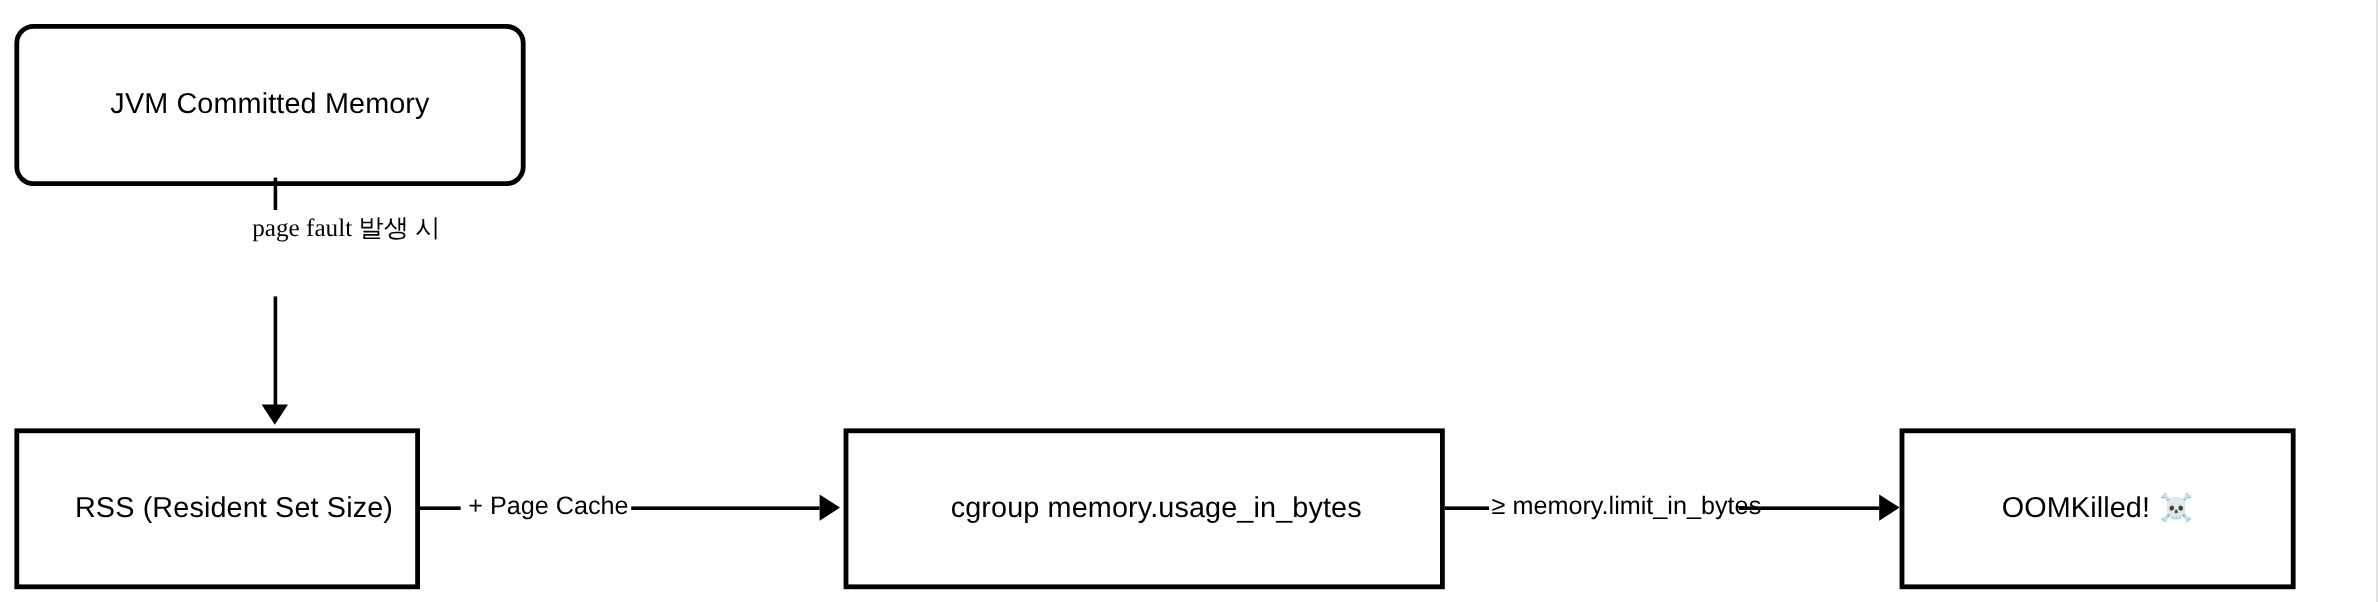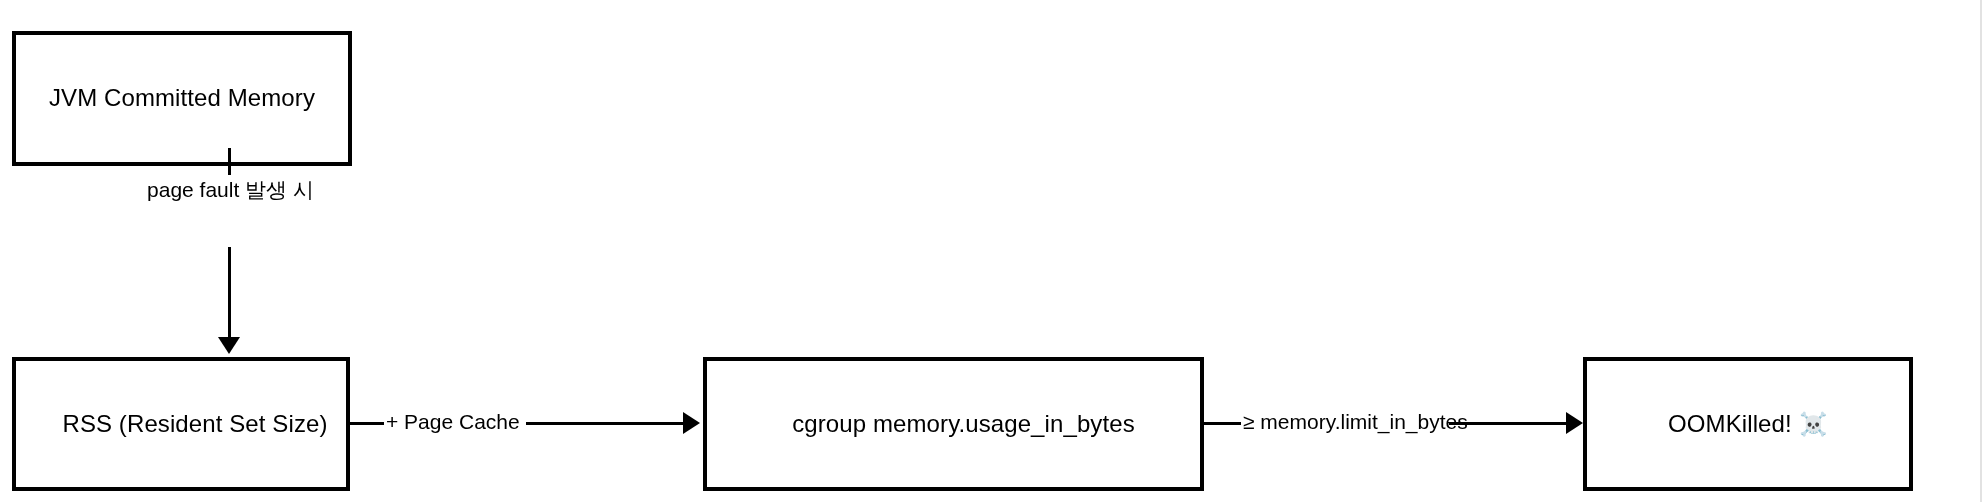--- a/index.html
+++ b/index.html
@@ -34,21 +34,21 @@
   }
   .node-label {
     font-size: 24px;
     line-height: 1.2;
     color: #000000;
     letter-spacing: 0.1px;
     white-space: nowrap;
     text-align: center;
   }
 
-  #node-jvm      { left: 12px;   top: 31px;  width: 340px; height: 135px; }
+  #node-jvm      { left: 12px;   top: 20px;  width: 426px; height: 135px; border-radius: 16px; }
   #node-rss      { left: 12px;   top: 357px; width: 338px; height: 134px; padding-left: 28px; }
   #node-cgroup   { left: 703px;  top: 357px; width: 501px; height: 134px; padding-left: 20px; }
   #node-oomkilled{ left: 1583px; top: 357px; width: 330px; height: 134px; }
 
   
   .edge-line {
     position: absolute;
     background: #000000;
   }
   .edge-v { width: 3px; }
@@ -86,28 +86,30 @@
   #edge-cgroup-oom-right { left: 1449px; top: 422px; width: 117px; }
   #arrow-cgroup-oom      { left: 1566px; top: 412px; }
 
   
   .edge-label {
     position: absolute;
     font-size: 21px;
     line-height: 1.45;
     color: #000000;
     background: #ffffff;
+    text-align: center;
     white-space: nowrap;
     padding: 0 2px;
   }
   #edge-label-pagefault {
     left: 92px;
     top: 175px;
     width: 273px;
-    text-align: center;
+    text-align: right;
+    font-family: Liberation Serif, serif;
   }
   #edge-label-pagecache {
     left: 384px;
     top: 408px;
     width: 142px;
     line-height: 28px;
   }
   #edge-label-limit {
     left: 1241px;
     top: 408px;

